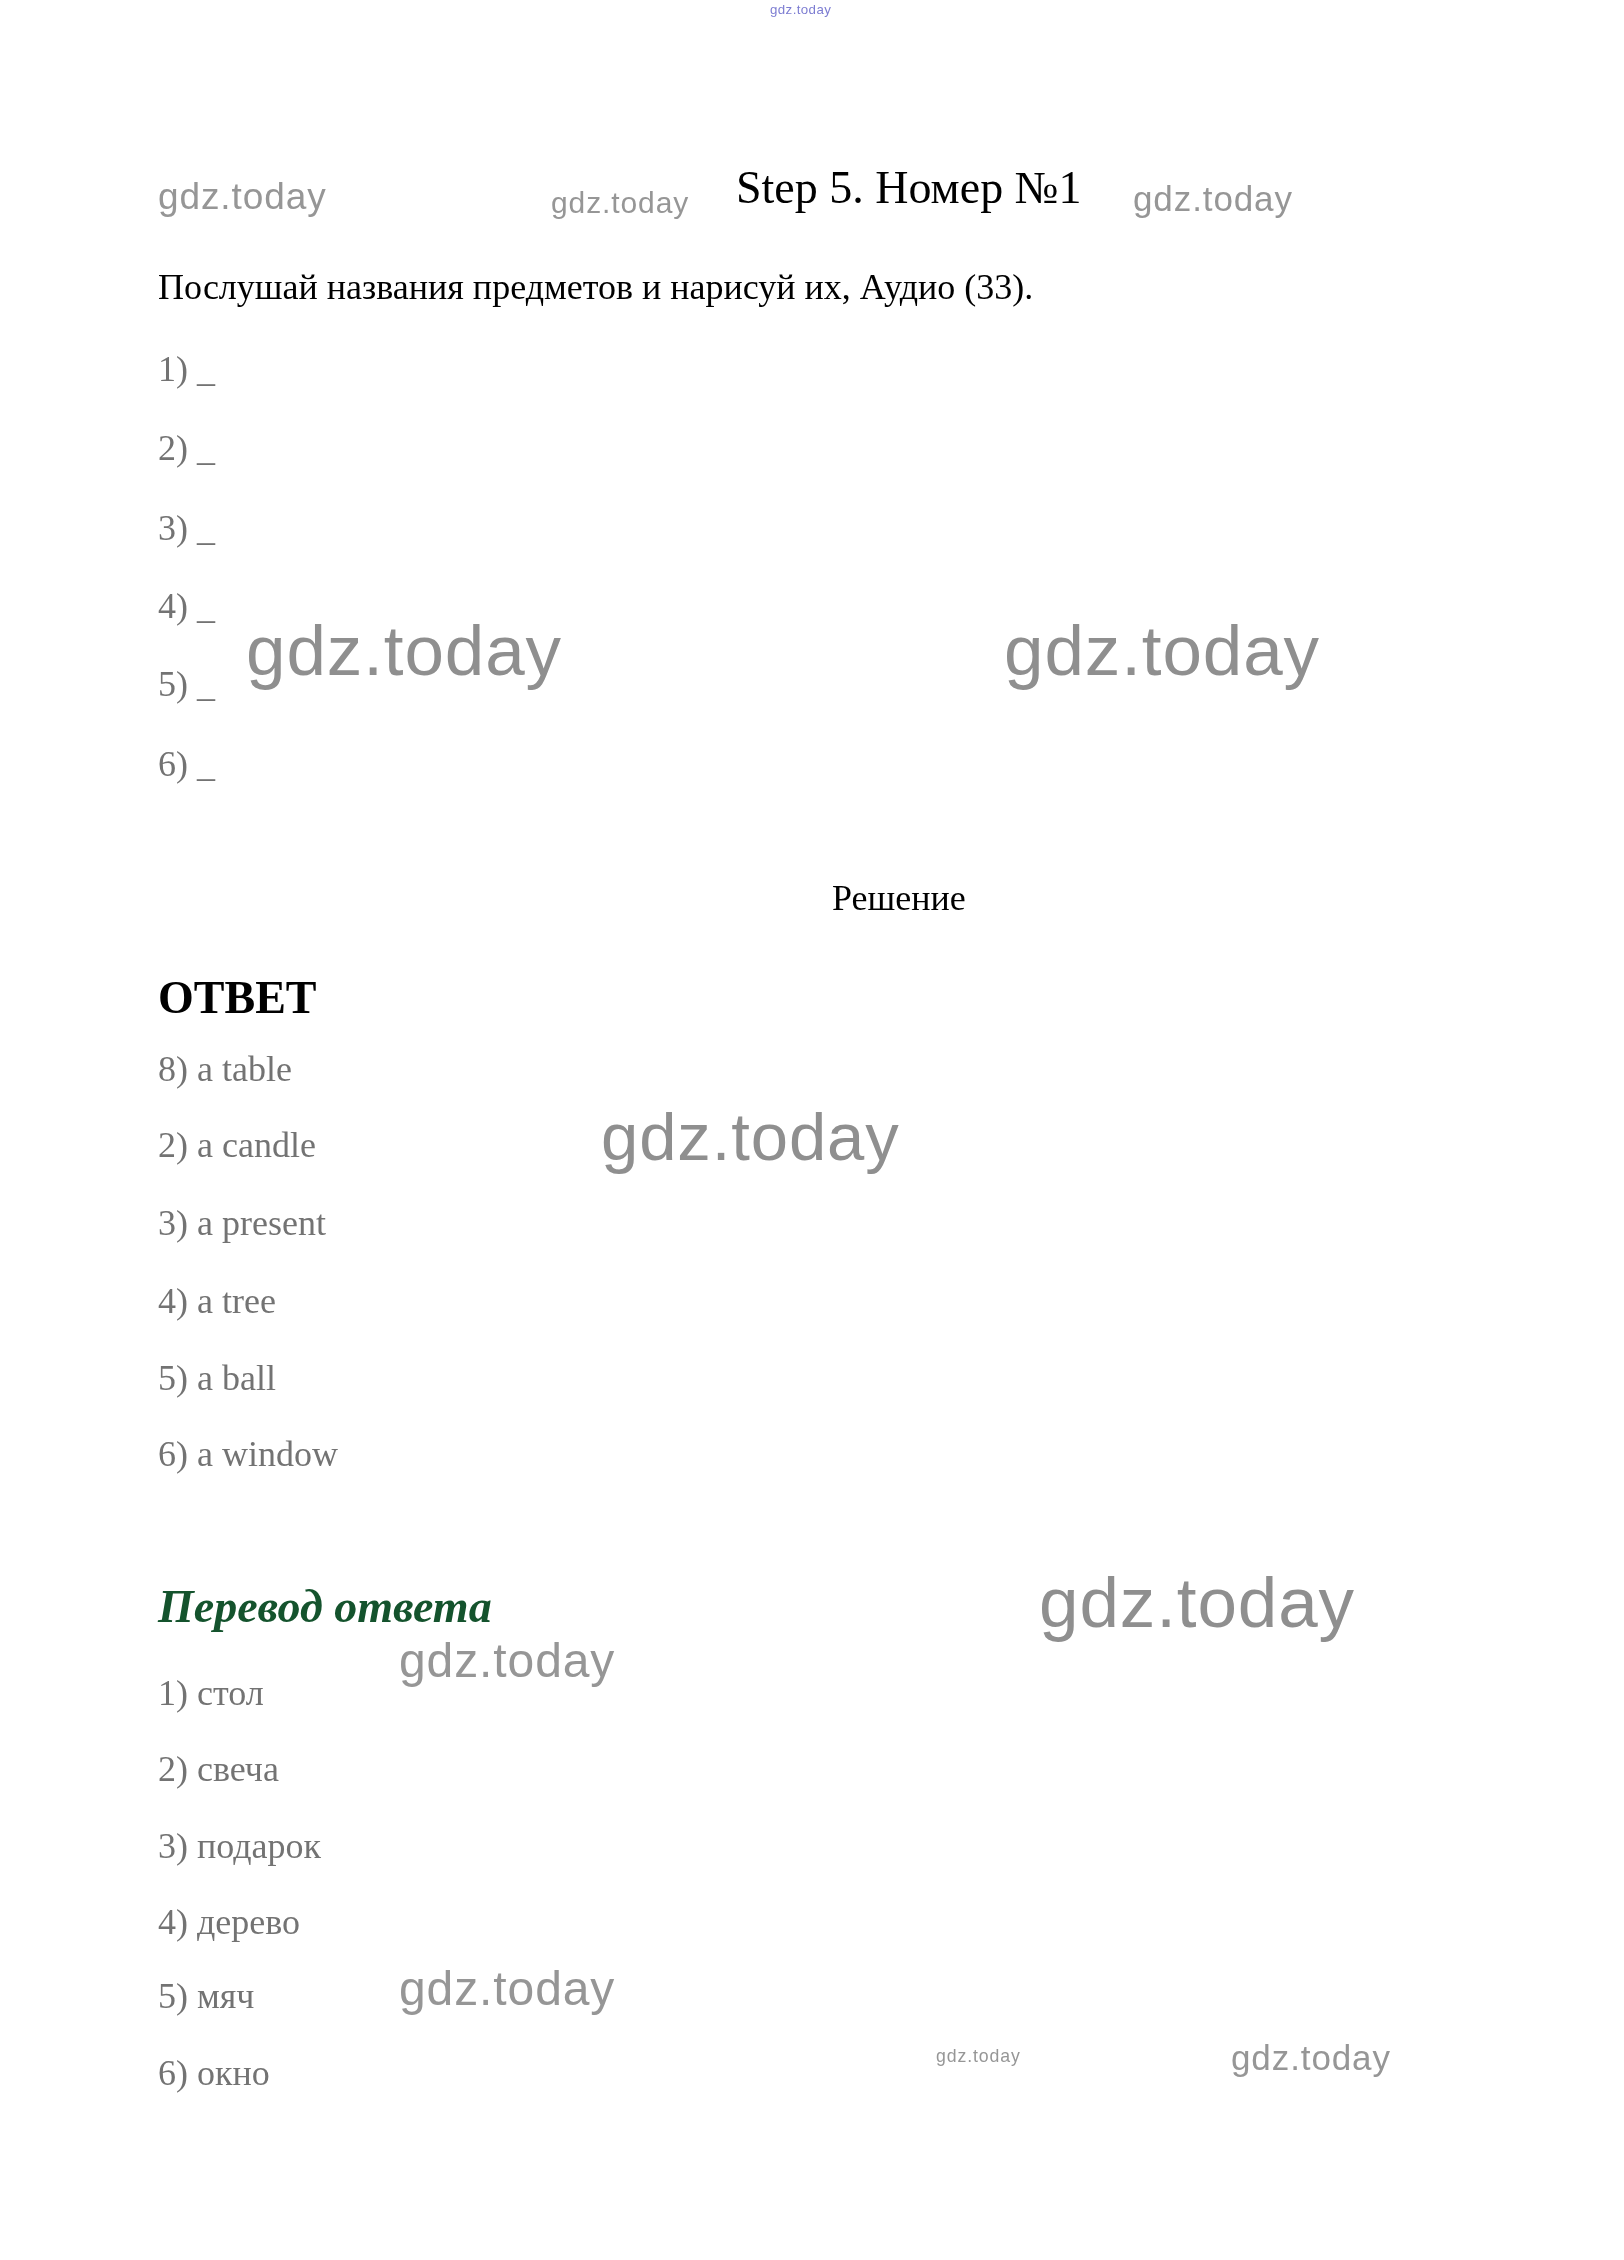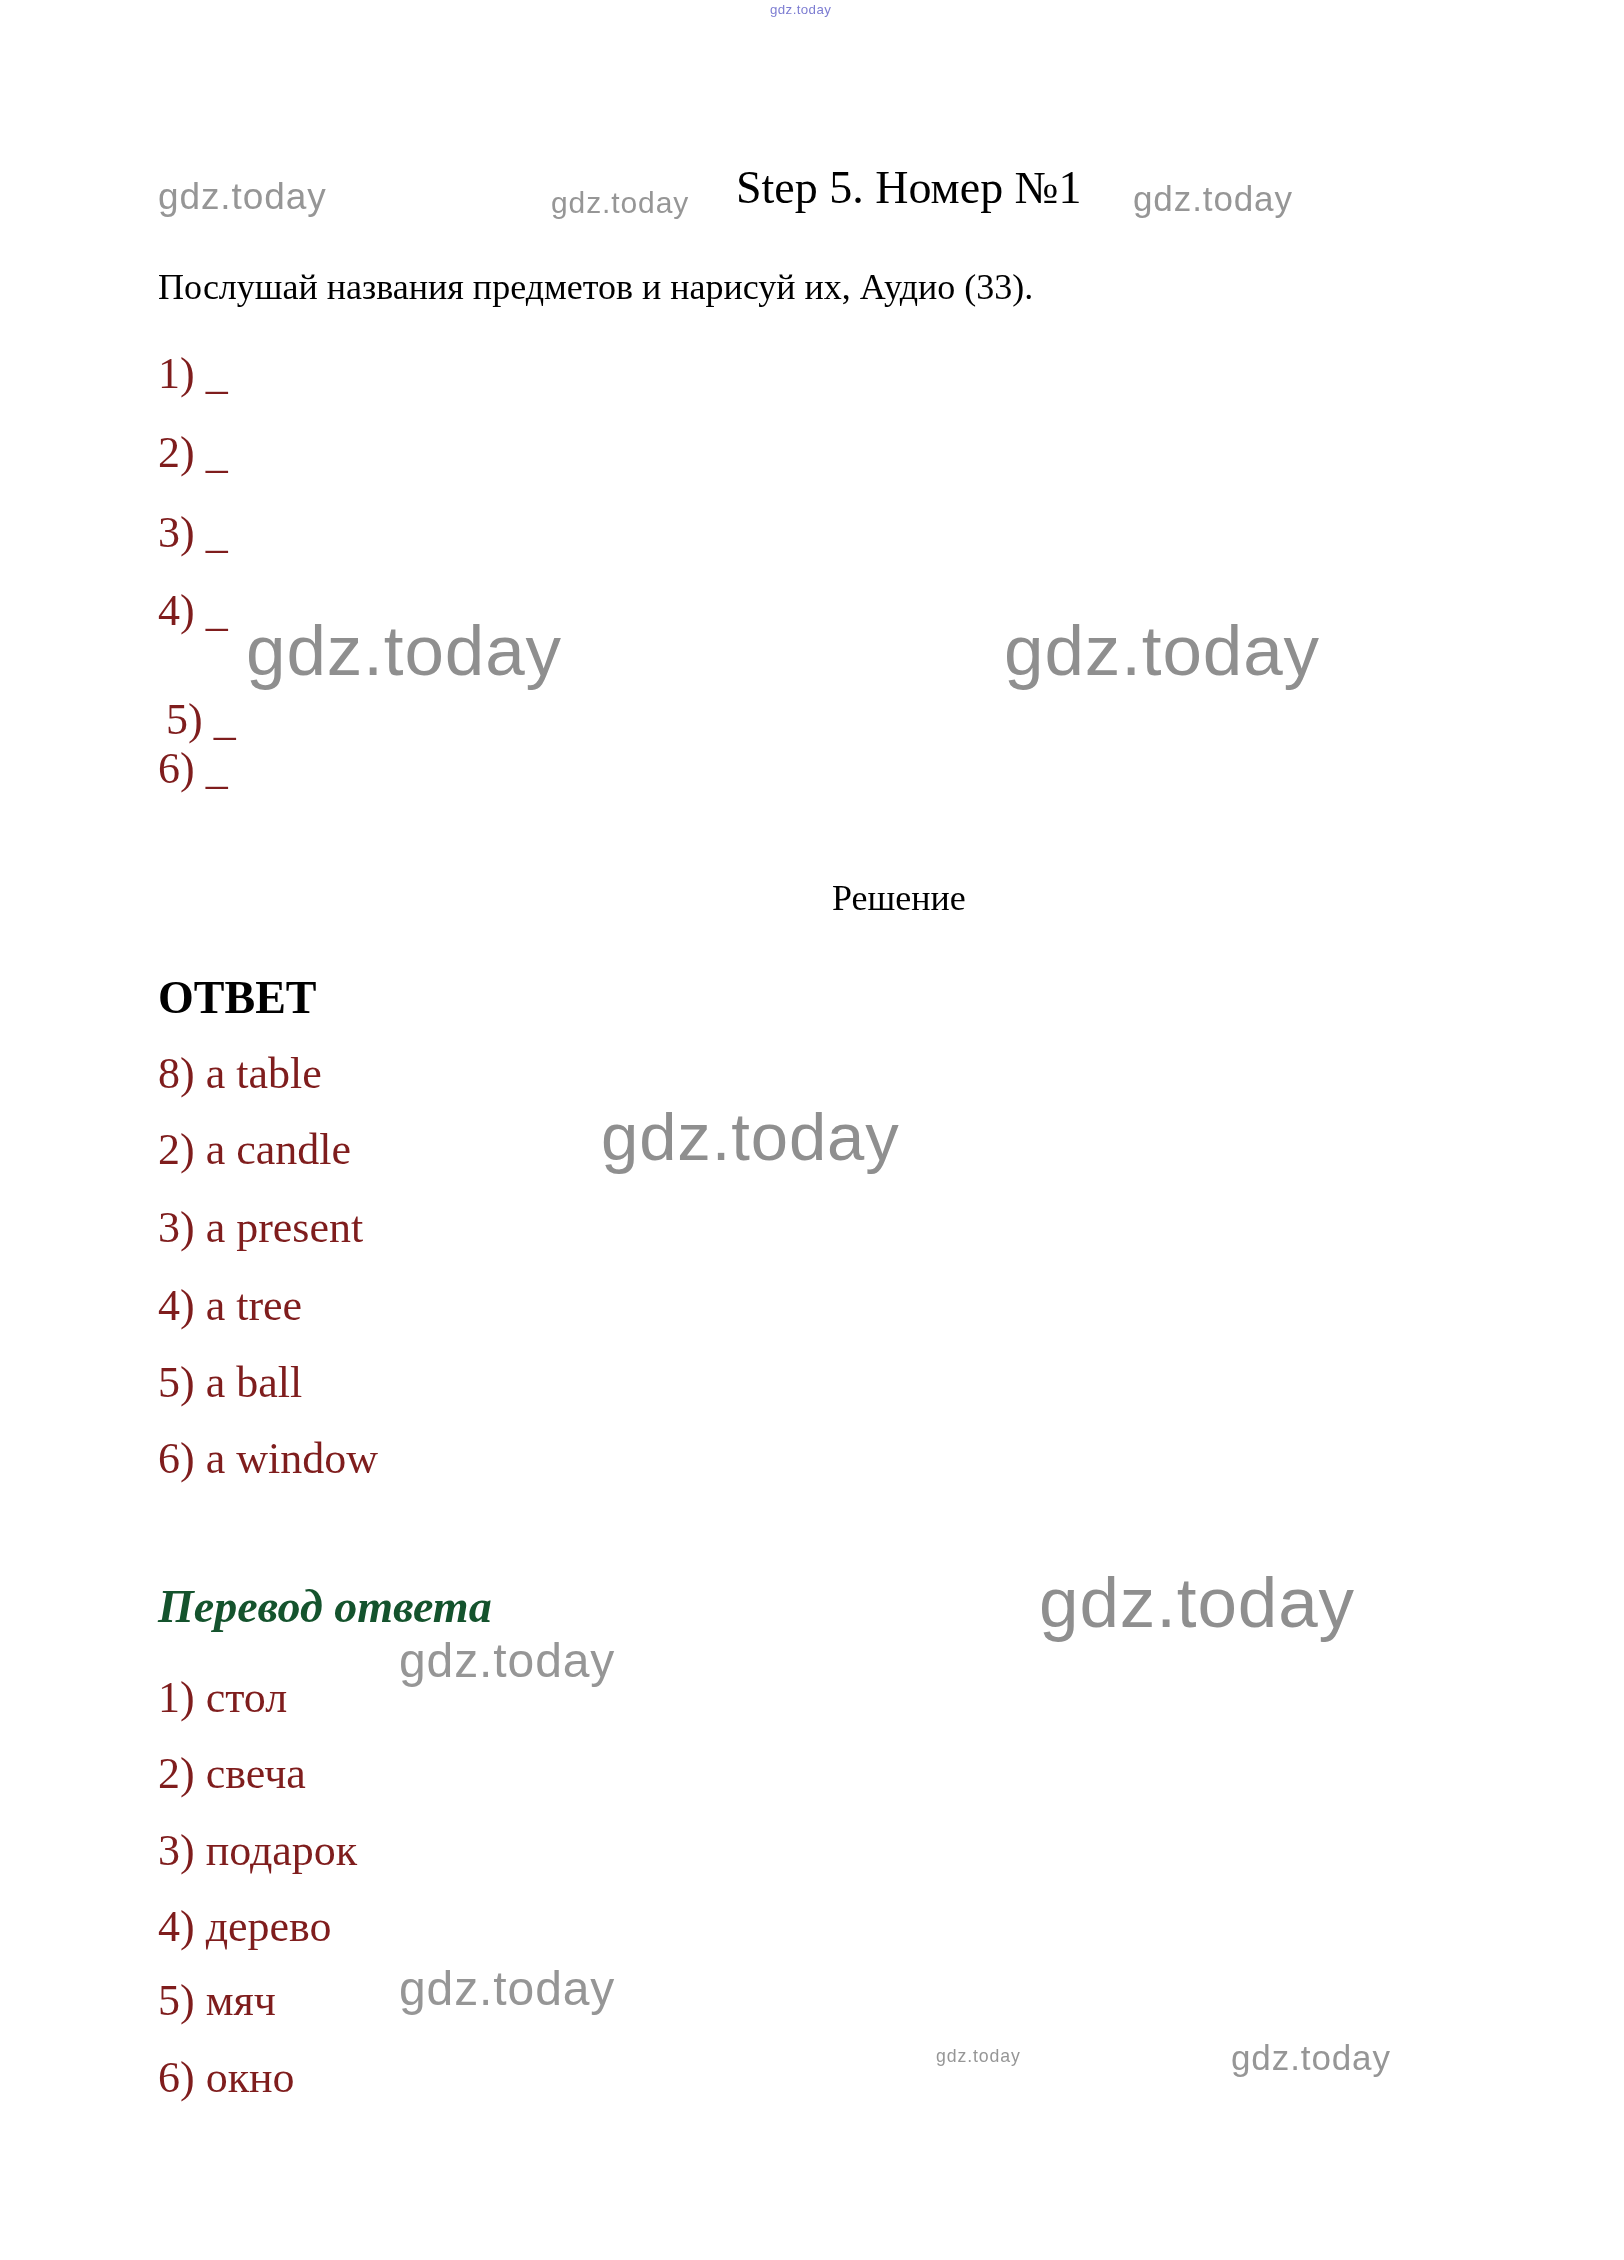--- a/index.html
+++ b/index.html
@@ -16,21 +16,21 @@
     font-family: "Liberation Serif", serif;
     color: #000000;
   }
   .abs { position: absolute; white-space: nowrap; text-align: center; }
 
   
   .doc-text   { font-family: "Liberation Serif", serif; font-size: 36px; color: #000; }
   .doc-title  { font-family: "Liberation Serif", serif; font-size: 46px; color: #000; }
   .doc-bold   { font-family: "Liberation Serif", serif; font-size: 46px; font-weight: bold; color: #000; }
   .doc-bold-italic { font-family: "Liberation Serif", serif; font-size: 46px; font-weight: bold; font-style: italic; color: #14532d; }
-  .doc-item   { font-family: "Liberation Serif", serif; font-size: 44px; color: #7f1d1d; }
+  .doc-item   { font-family: "Liberation Serif", serif; font-size: 36px; color: #737373; }
 
   
   .wm { font-family: "Liberation Sans", sans-serif; color: #969696; letter-spacing: 0.9px; }
   .wm-tiny-blue { font-family: "Liberation Sans", sans-serif; color: #7d7dd2; font-size: 13.3px; letter-spacing: 0.4px; }
   .wm-42 { font-size: 37px; }
   .wm-34 { font-size: 30px; }
   .wm-40 { font-size: 35px; }
   .wm-80 { font-size: 71px; color: #8f8f8f; }
   .wm-76 { font-size: 67px; color: #8f8f8f; }
   .wm-54 { font-size: 48px; }
@@ -47,21 +47,21 @@
   <div class="abs wm wm-34" style="left:551px; top:186px;">gdz.today</div>
   <div class="abs doc-title" style="left:736px; top:161px;">Step 5. Номер №1</div>
   <div class="abs wm wm-40" style="left:1133px; top:179px;">gdz.today</div>
 
   <div class="abs doc-text" style="left:158px; top:266px;">Послушай названия предметов и нарисуй их, Аудио (33).</div>
 
   <div class="abs doc-item" style="left:158px; top:348px;">1) _</div>
   <div class="abs doc-item" style="left:158px; top:427px;">2) _</div>
   <div class="abs doc-item" style="left:158px; top:507px;">3) _</div>
   <div class="abs doc-item" style="left:158px; top:585px;">4) _</div>
-  <div class="abs doc-item" style="left:158px; top:694px;margin-left:8px;">5) _</div>
+  <div class="abs doc-item" style="left:158px; top:663px;">5) _</div>
   <div class="abs doc-item" style="left:158px; top:743px;">6) _</div>
 
   <div class="abs wm wm-80" style="left:246px; top:610px;">gdz.today</div>
   <div class="abs wm wm-80" style="left:1004px; top:610px;">gdz.today</div>
 
   <div class="abs doc-text" style="left:832px; top:877px;">Решение</div>
 
   <div class="abs doc-bold" style="left:158px; top:971px;">ОТВЕТ</div>
 
   <div class="abs doc-item" style="left:158px; top:1048px;">8) a table</div>

